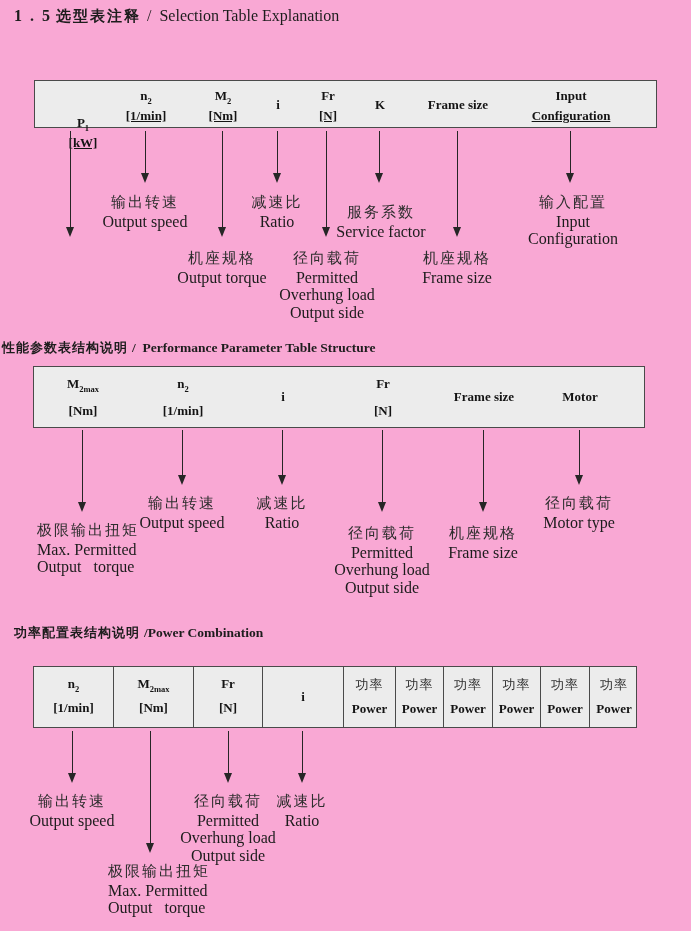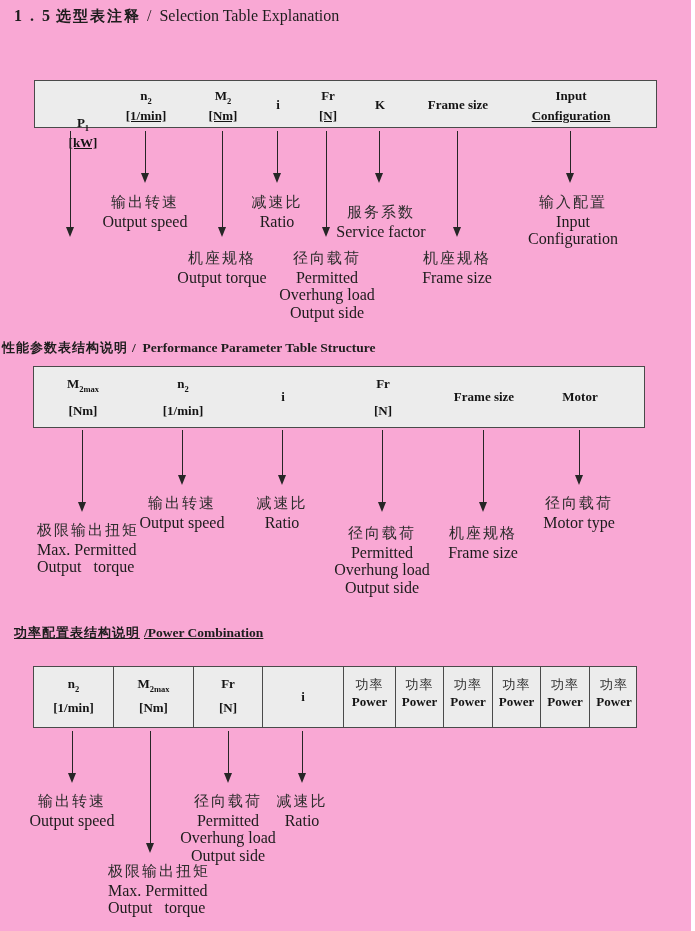--- a/index.html
+++ b/index.html
@@ -29,21 +29,21 @@
   .t2 .cell.single .l1{margin-top:22px;}
 
   
   .t3cell{position:absolute;top:0;bottom:0;border-right:1px solid #4a4a4a;box-sizing:border-box;
           text-align:center;font-weight:bold;font-size:13px;color:#141414;white-space:pre;}
   .t3cell:last-child{border-right:none;}
   .t3cell .l1{display:block;margin-top:9px;} .t3cell .l2{display:block;margin-top:8px;}
   .t3cell.single .l1{margin-top:22px;}
   .t3cell .zh{display:block;margin-top:9px;font-weight:normal;font-size:13px;letter-spacing:1px;
               font-family:"Liberation Sans","DejaVu Sans",sans-serif;color:#2e2e2e;}
-  .t3cell .pw{display:block;}
+  .t3cell .pw{display:block;margin-top:7px;}
 
   
   .arrow{position:absolute;width:9px;}
   .arrow .shaft{position:absolute;left:4px;top:0;bottom:9px;width:1px;background:#262626;}
   .arrow .head{position:absolute;left:0;bottom:0;width:0;height:0;
                border-left:4.5px solid transparent;border-right:4.5px solid transparent;
                border-top:10px solid #262626;}
 
   
   .lbl{position:absolute;transform:translateX(-50%);text-align:center;line-height:17.5px;white-space:pre;}
@@ -149,21 +149,21 @@
       <i class="head"></i>
     </div>
 
   <div class="lbl left" style="left:37px;top:523px;"><span class="zh">极限输出扭矩</span><span class="e">Max. Permitted</span><span class="e">Output   torque</span></div>
   <div class="lbl" style="left:182px;top:496px;"><span class="zh">输出转速</span><span class="e">Output speed</span></div>
   <div class="lbl" style="left:282px;top:496px;"><span class="zh">减速比</span><span class="e">Ratio</span></div>
   <div class="lbl" style="left:382px;top:526px;"><span class="zh">径向载荷</span><span class="e">Permitted</span><span class="e">Overhung load</span><span class="e">Output side</span></div>
   <div class="lbl" style="left:483px;top:526px;"><span class="zh">机座规格</span><span class="e">Frame size</span></div>
   <div class="lbl" style="left:579px;top:496px;"><span class="zh">径向载荷</span><span class="e">Motor type</span></div>
 
-  <div class="sechead" style="left:14px;top:624px;text-decoration:underline;"><span class="zh-b zhf">功率配置表结构说明</span><span class="en-b enf">/Power Combination</span></div>
+  <div class="sechead" style="left:14px;top:624px;"><span class="zh-b zhf">功率配置表结构说明</span><span class="en-b enf">/Power Combination</span></div>
 
   <div class="tblbox t3" style="left:33px;top:666px;width:604px;height:62px;">
     <div class="t3cell" style="left:0;width:80px;"><span class="l1"><span>n</span><sub class="sb">2</sub></span><span class="l2">[1/min]</span></div>
     <div class="t3cell" style="left:80px;width:80px;"><span class="l1"><span>M</span><sub class="sb">2max</sub></span><span class="l2">[Nm]</span></div>
     <div class="t3cell" style="left:160px;width:69px;"><span class="l1">Fr</span><span class="l2">[N]</span></div>
     <div class="t3cell single" style="left:229px;width:81px;"><span class="l1">i</span></div>
     <div class="t3cell" style="left:310px;width:52px;"><span class="zh">功率</span><span class="pw">Power</span></div>
     <div class="t3cell" style="left:362px;width:48px;"><span class="zh">功率</span><span class="pw">Power</span></div>
     <div class="t3cell" style="left:410px;width:49px;"><span class="zh">功率</span><span class="pw">Power</span></div>
     <div class="t3cell" style="left:459px;width:48px;"><span class="zh">功率</span><span class="pw">Power</span></div>

